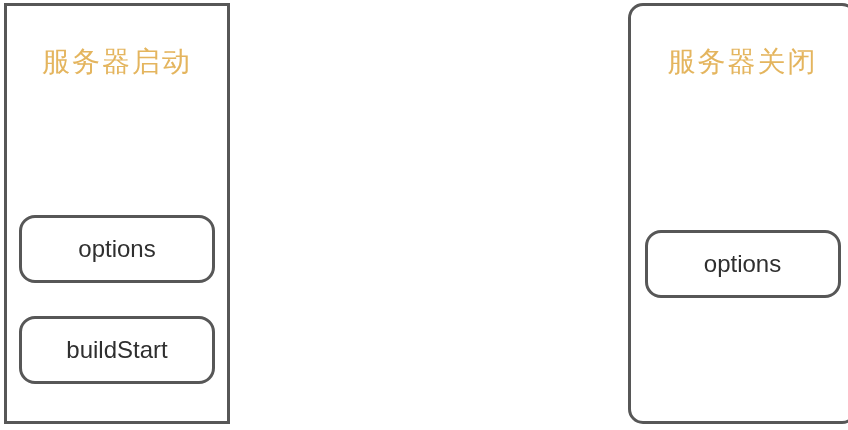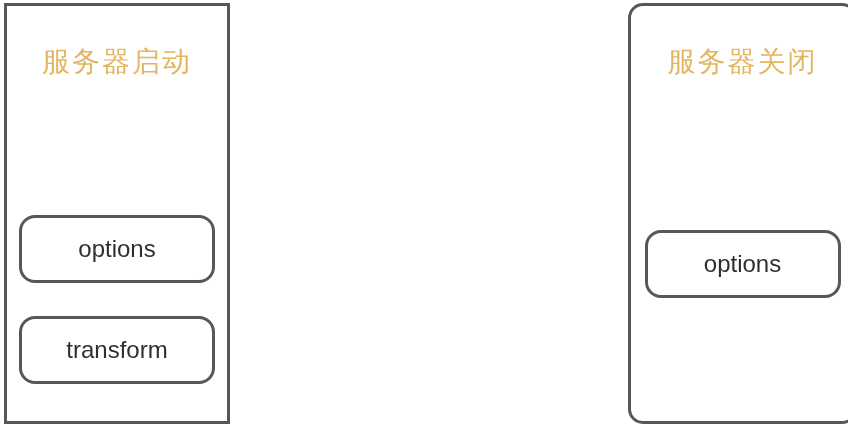--- a/index.html
+++ b/index.html
@@ -79,21 +79,21 @@
 <body>
 
 <div class="stage">
 
   <section class="panel panel-0">
     <h2 class="panel-title" style="color: rgb(228, 181, 94);">服务器启动</h2>
     <div class="hook hook-a">
       <span class="hook-label">options</span>
     </div>
     <div class="hook hook-b">
-      <span class="hook-label">transform</span>
+      <span class="hook-label">buildStart</span>
     </div>
   </section>
 
 
   <section class="panel panel-2">
     <h2 class="panel-title" style="color: rgb(228, 181, 94);">服务器关闭</h2>
     <div class="hook hook-a">
       <span class="hook-label">options</span>
     </div>
   </section>

